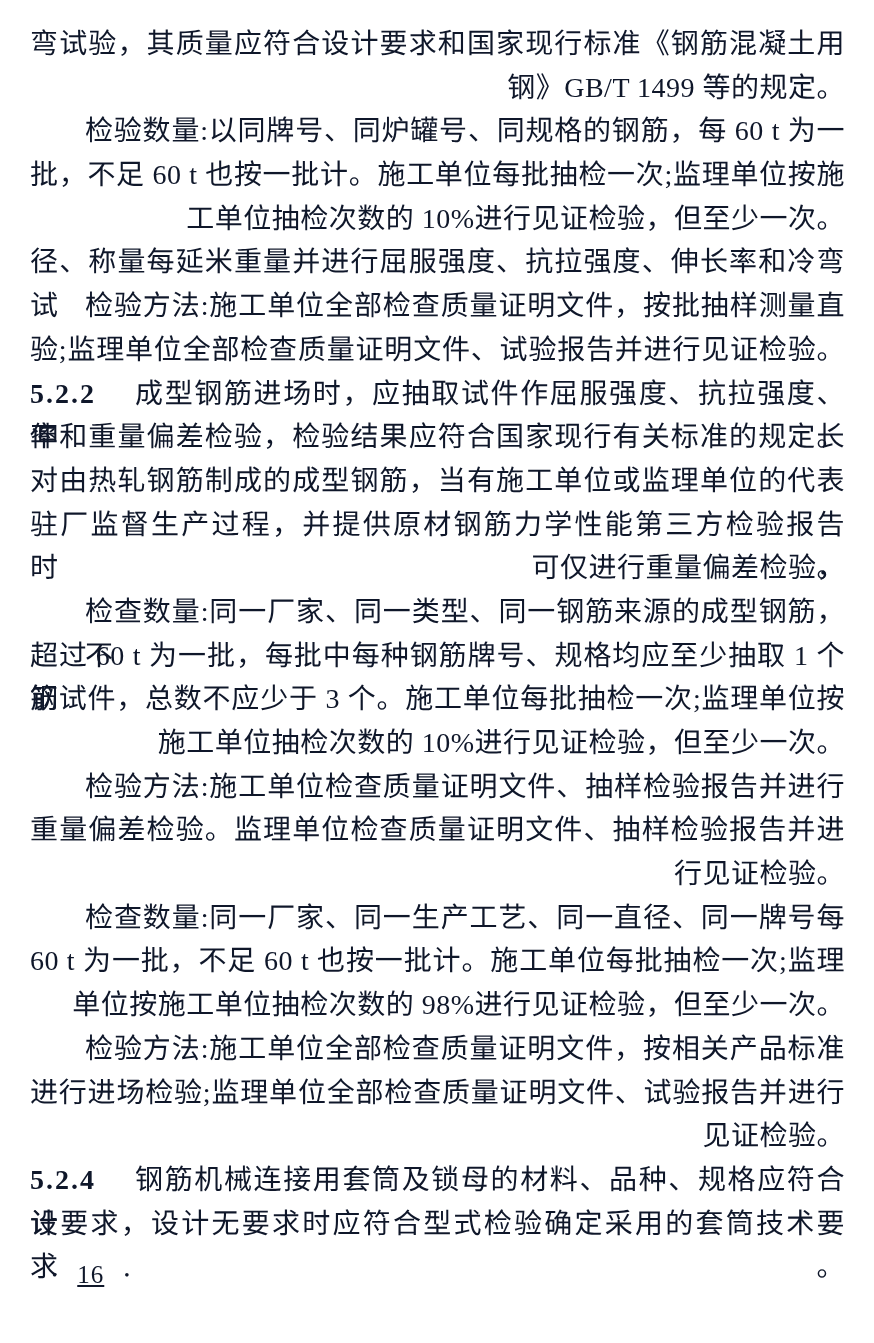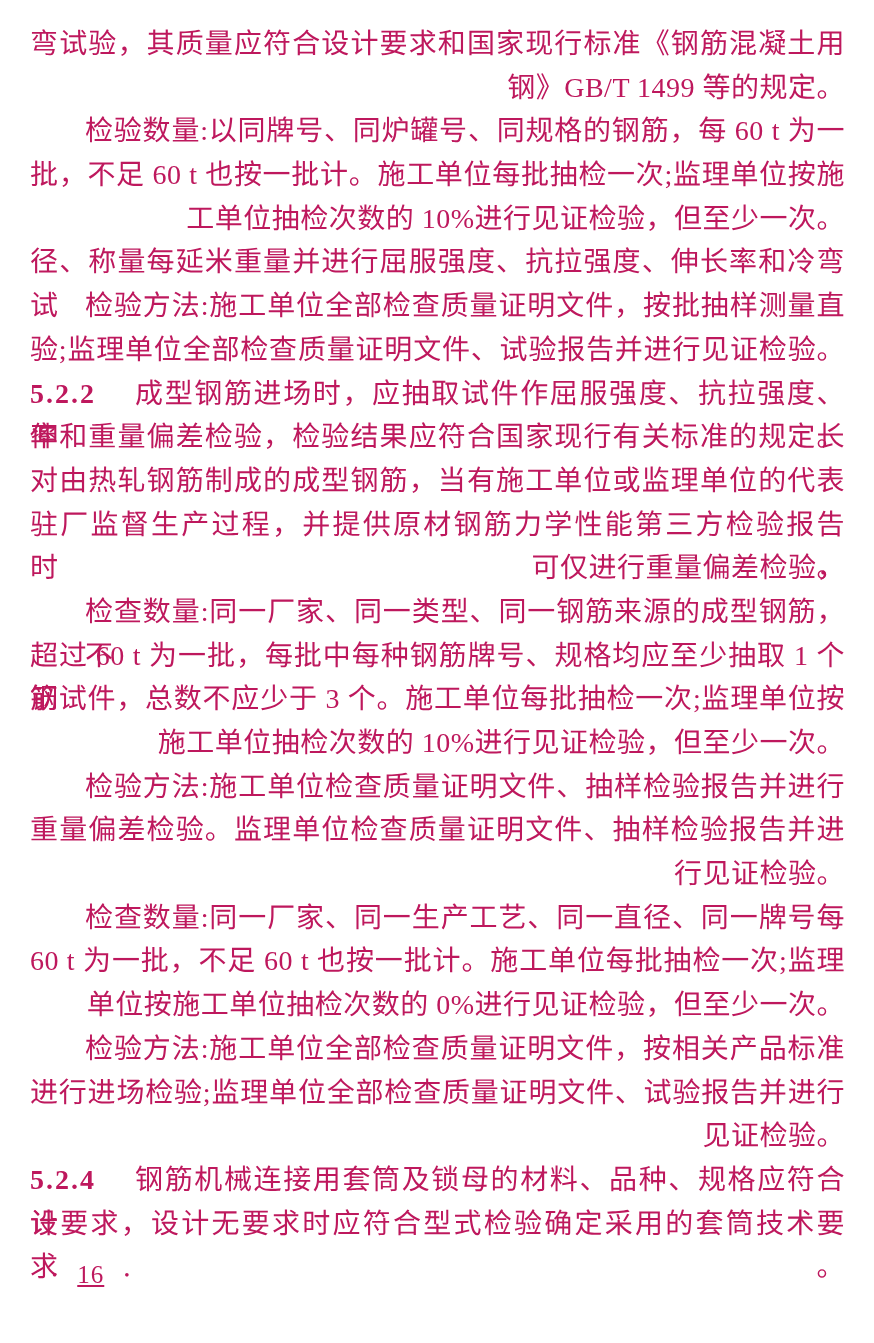--- a/index.html
+++ b/index.html
@@ -6,21 +6,21 @@
     margin: 0;
     padding: 0;
     background: #e8e8e8;
   }
   .page {
     position: relative;
     width: 874px;
     height: 1343px;
     margin: 0 auto;
     background: #ffffff;
-    color: #be185d;
+    color: #0f172a;
     font-family: "Liberation Serif", "DejaVu Serif", serif;
     box-sizing: border-box;
     padding: 22px 19px 0 30px;
     overflow: hidden;
   }
   .text-block {
     width: 815px;
   }
   .line {
     font-size: 28px;
@@ -81,21 +81,21 @@
       <div class="line">可仅进行重量偏差检验。</div>
       <div class="line indent just">检查数量:同一厂家、同一类型、同一钢筋来源的成型钢筋，不</div>
       <div class="line just">超过 60 t 为一批，每批中每种钢筋牌号、规格均应至少抽取 1 个钢</div>
       <div class="line just">筋试件，总数不应少于 3 个。施工单位每批抽检一次;监理单位按</div>
       <div class="line">施工单位抽检次数的 10%进行见证检验，但至少一次。</div>
       <div class="line indent just">检验方法:施工单位检查质量证明文件、抽样检验报告并进行</div>
       <div class="line just">重量偏差检验。监理单位检查质量证明文件、抽样检验报告并进</div>
       <div class="line">行见证检验。</div>
       <div class="line indent just">检查数量:同一厂家、同一生产工艺、同一直径、同一牌号每</div>
       <div class="line just">60 t 为一批，不足 60 t 也按一批计。施工单位每批抽检一次;监理</div>
-      <div class="line">单位按施工单位抽检次数的 0%进行见证检验，但至少一次。</div>
+      <div class="line">单位按施工单位抽检次数的 98%进行见证检验，但至少一次。</div>
       <div class="line indent just">检验方法:施工单位全部检查质量证明文件，按相关产品标准</div>
       <div class="line just">进行进场检验;监理单位全部检查质量证明文件、试验报告并进行</div>
       <div class="line">见证检验。</div>
       <div class="line just"><b class="clause-num">5.2.4</b><span>钢筋机械连接用套筒及锁母的材料、品种、规格应符合设</span></div>
       <div class="line just">计要求，设计无要求时应符合型式检验确定采用的套筒技术要求。</div>
     </div>
   <div class="footer">
     <span class="dot">•</span>
     <span class="num">16</span>
     <span class="dot">•</span>

